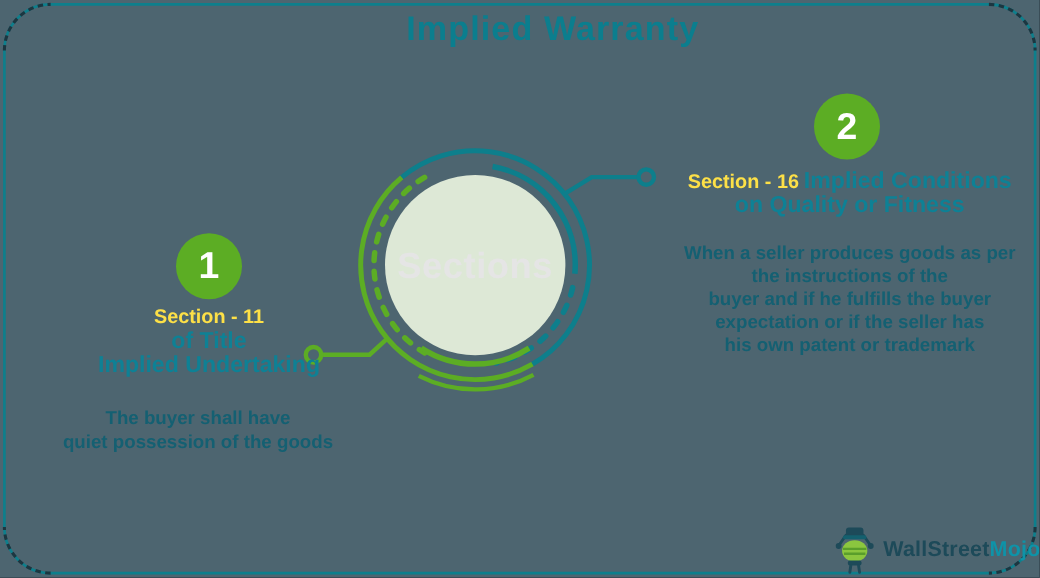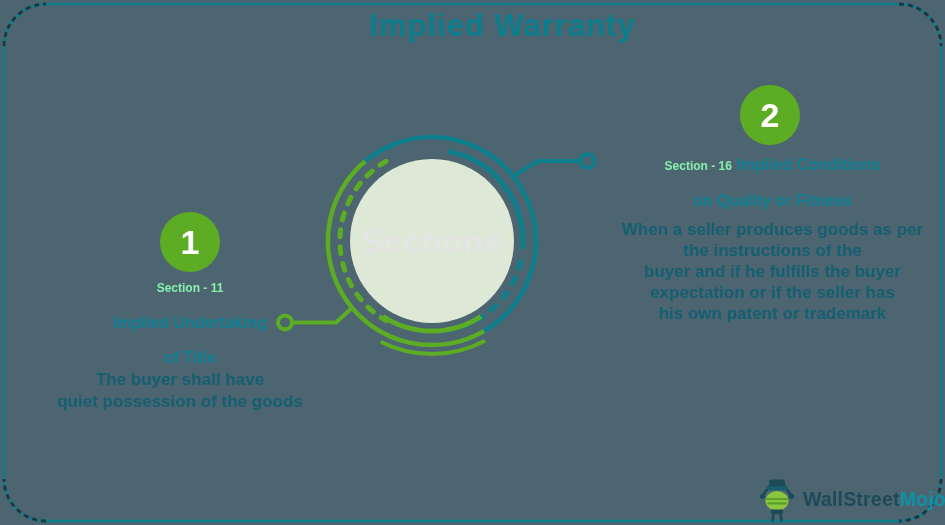--- a/index.html
+++ b/index.html
@@ -29,22 +29,22 @@
     position:absolute;width:60px;height:60px;border-radius:50%;
     background:#5cad24;color:#ffffff;
     font-size:34px;font-weight:bold;
     display:flex;align-items:center;justify-content:center;
   }
   .badge-1{left:160px;top:212px;}
   .badge-2{left:740px;top:85px;}
   .textblock{position:absolute;text-align:center;font-weight:bold;}
   .tb-left{left:40px;top:277px;width:300px;}
   .tb-right{left:585px;top:154px;width:375px;}
-  .section-label{color:#86efac;font-size:12px;line-height:22px;}
-  .heading-teal{color:#0e8195;font-size:16px;line-height:22px;margin-top:13px;}
+  .section-label{color:#fde047;font-size:18px;line-height:22px;}
+  .heading-teal{color:#0e8195;font-size:21px;line-height:22px;}
   .desc{color:#146072;font-size:17px;font-weight:bold;text-align:center;position:absolute;}
   .desc-left{left:20px;top:369px;width:320px;line-height:22px;}
   .desc-right{left:585px;top:219px;width:375px;line-height:21px;}
   .logo{
     position:absolute;left:755px;top:476px;height:46px;
     display:flex;align-items:center;gap:4px;
   }
   .logo-text{font-size:19.5px;font-weight:bold;letter-spacing:0.2px;text-align:center;}
   .logo-dark{color:#1d4a59;}
   .logo-accent{color:#0e93a8;}
@@ -85,22 +85,22 @@
 
     <path d="M 292.5 322.5 L 336 322.5 L 353 307" fill="none" stroke="#5cad24" stroke-width="4"></path>
     <circle cx="285" cy="322.5" r="7" fill="none" stroke="#5cad24" stroke-width="4"></circle>
   </svg>
 
   <div class="hub-label">Sections</div>
 
   <div class="badge badge-1">1</div>
   <div class="textblock tb-left">
     <div class="section-label">Section - 11</div>
+    <div class="heading-teal">of Title</div>
     <div class="heading-teal">Implied Undertaking</div>
-    <div class="heading-teal">of Title</div>
   </div>
   <div class="desc desc-left">
     <div>The buyer shall have</div>
     <div>quiet possession of the goods</div>
   </div>
 
   <div class="badge badge-2">2</div>
   <div class="textblock tb-right">
     <div>
       <span class="section-label">Section - 16</span>

